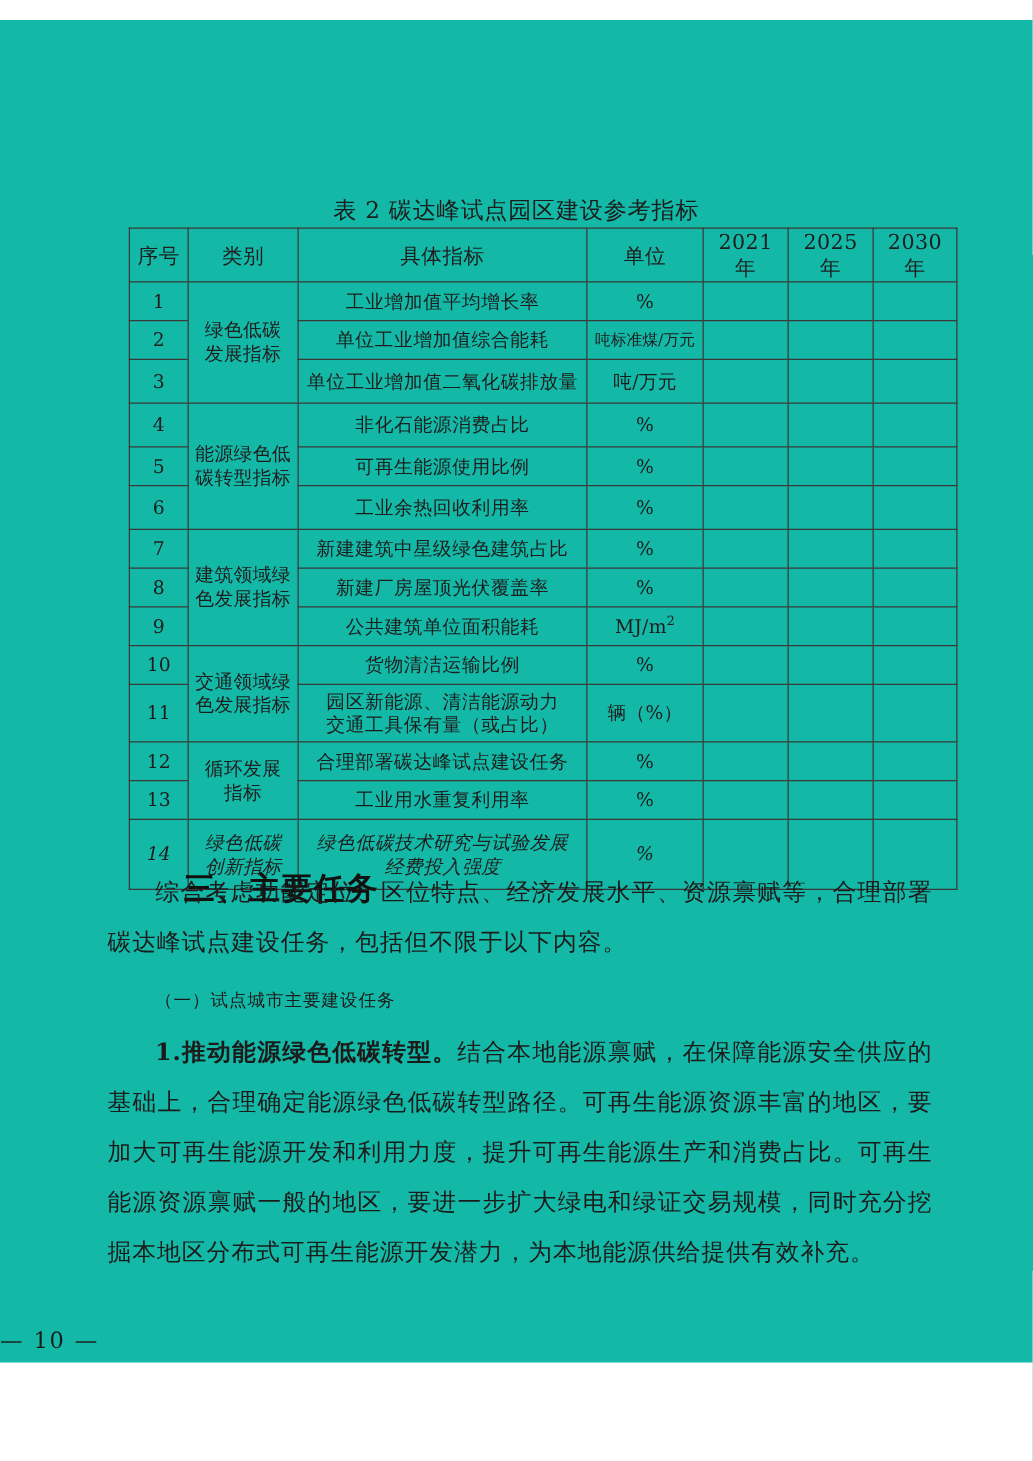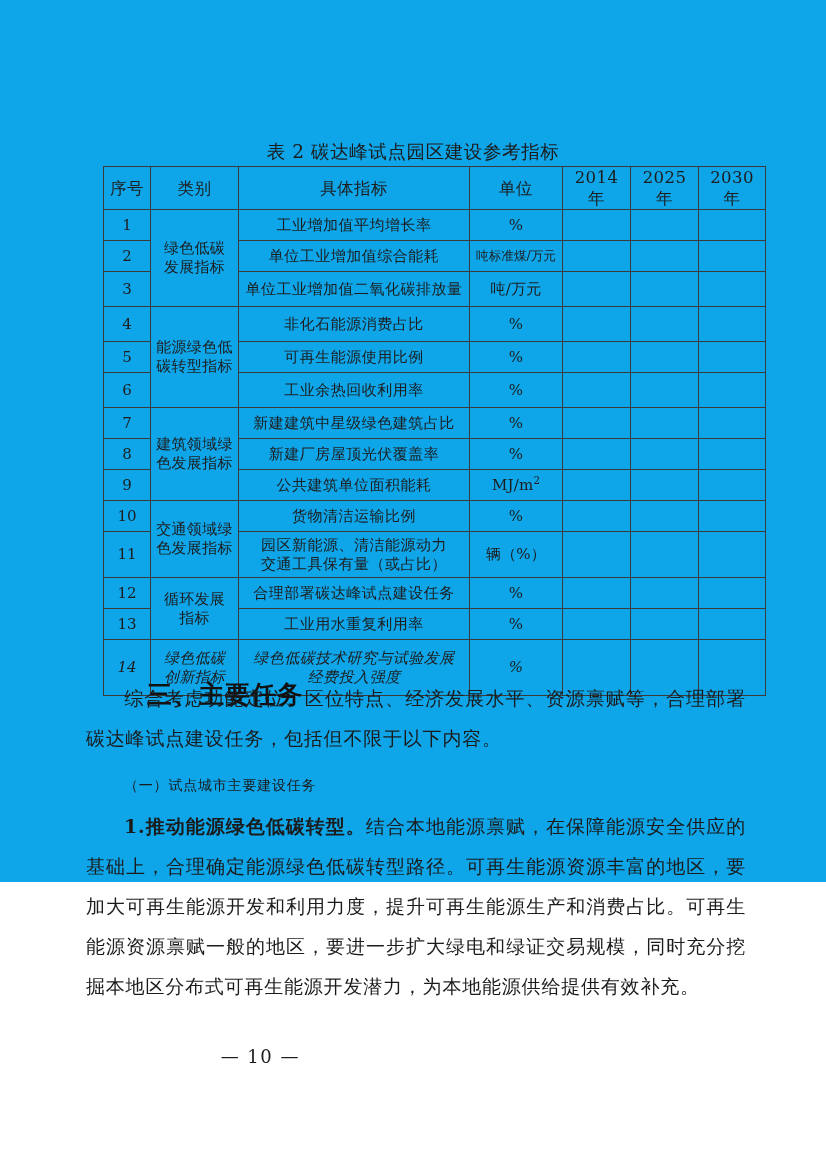--- a/index.html
+++ b/index.html
@@ -12,24 +12,24 @@
     width: 826px;
     height: 1169px;
     position: relative;
     font-family: "DejaVu Serif", "Liberation Serif", serif;
     color: #1a1a1a;
     overflow: hidden;
   }
 
   .page {
     position: absolute;
-    left: 0; top: 0;
+    left: 0; top: 16px;
     width: 826px;
-    height: 882px;
-    background: #0ea5e9;
+    height: 1074px;
+    background: #14b8a6;
   }
 
   
   .table-title {
     position: absolute;
     left: 0;
     top: 139px;
     width: 826px;
     text-align: center;
     font-family: "DejaVu Serif", "Liberation Serif", serif;
@@ -138,21 +138,21 @@
   .sub-heading .indent { display: inline-block; width: 38px; }
 
   .p-body { top: 806px; }
   .p-body .lead { font-weight: 600; }
 
   .footer {
     position: absolute;
     left: 0;
     top: 1046px;
     width: 300px;
-    text-align: right;
+    text-align: left;
     font-family: "DejaVu Serif", "Liberation Serif", serif;
     font-size: 18px;
     letter-spacing: 1.5px;
     color: #1b1b1b;
   }
 </style>
 </head>
 <body>
 
 <div class="page">
@@ -169,21 +169,21 @@
           <col class="c-y1">
           <col class="c-y2">
           <col class="c-y3">
       </colgroup>
       <thead>
         <tr>
           <th>序号</th>
           <th>类别</th>
           <th>具体指标</th>
           <th>单位</th>
-          <th>2014 年</th>
+          <th>2021 年</th>
           <th>2025 年</th>
           <th>2030 年</th>
         </tr>
       </thead>
       <tbody>
 
         <tr class="r1">
           <td class="no">1</td>
           <td class="cat" rowspan="3">
             <span>绿色低碳</span><br>

